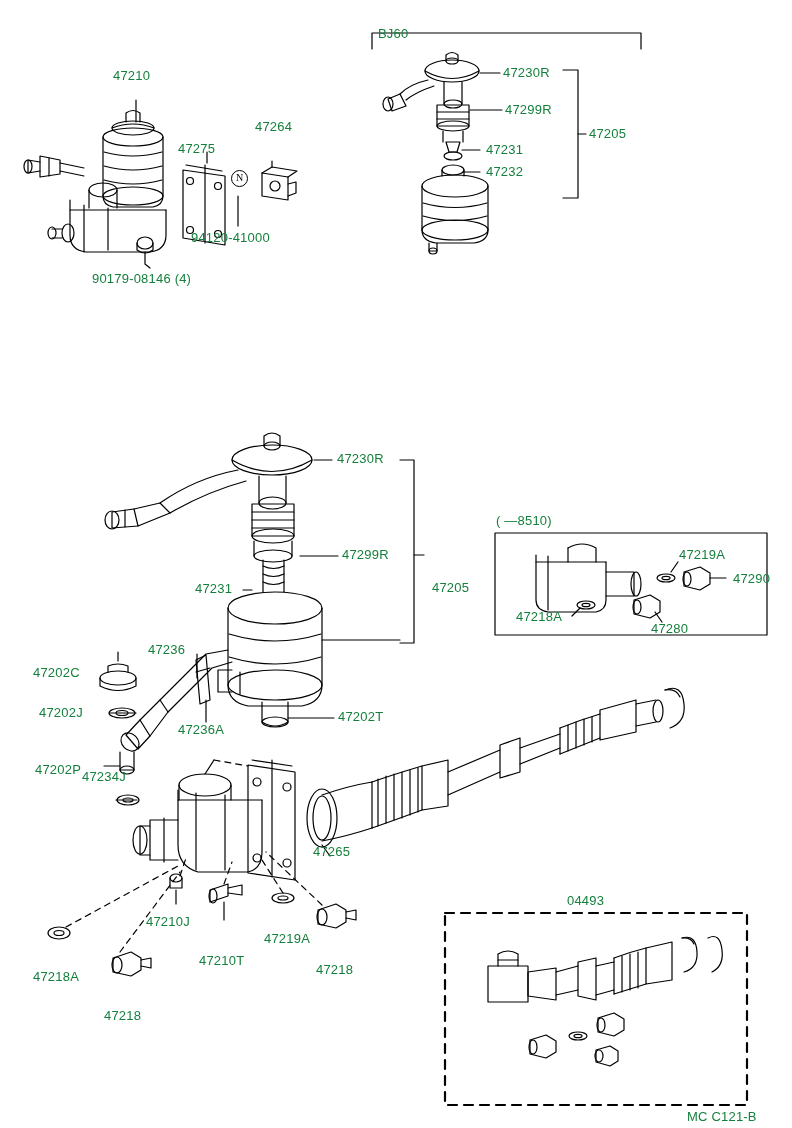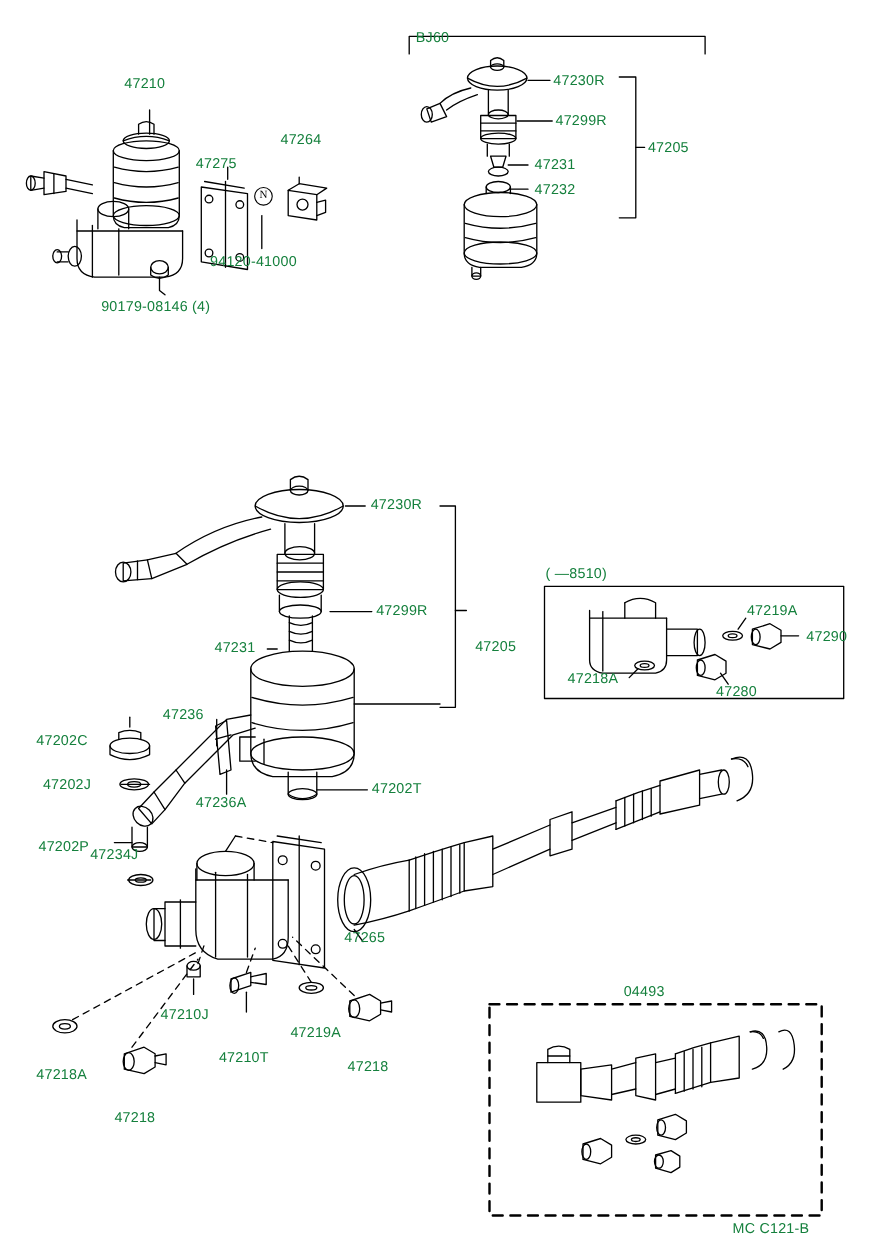--- a/index.html
+++ b/index.html
@@ -393,15 +393,15 @@
   <div class="label" style="left:104px; top:1009px;">47218</div>
   <div class="label" style="left:33px;  top:970px;">47218A</div>
 
   <div class="label" style="left:496px; top:514px;">(   —8510)</div>
   <div class="label" style="left:679px; top:548px;">47219A</div>
   <div class="label" style="left:733px; top:572px;">47290</div>
   <div class="label" style="left:651px; top:622px;">47280</div>
   <div class="label" style="left:516px; top:610px;">47218A</div>
 
   <div class="label" style="left:567px; top:894px;">04493</div>
-  <div class="label" style="left:666px; top:1110px;text-align:right;">MC  C121-B</div>
+  <div class="label" style="left:687px; top:1110px;text-align:right;">MC  C121-B</div>
 
 </div>
 
 </body></html>

